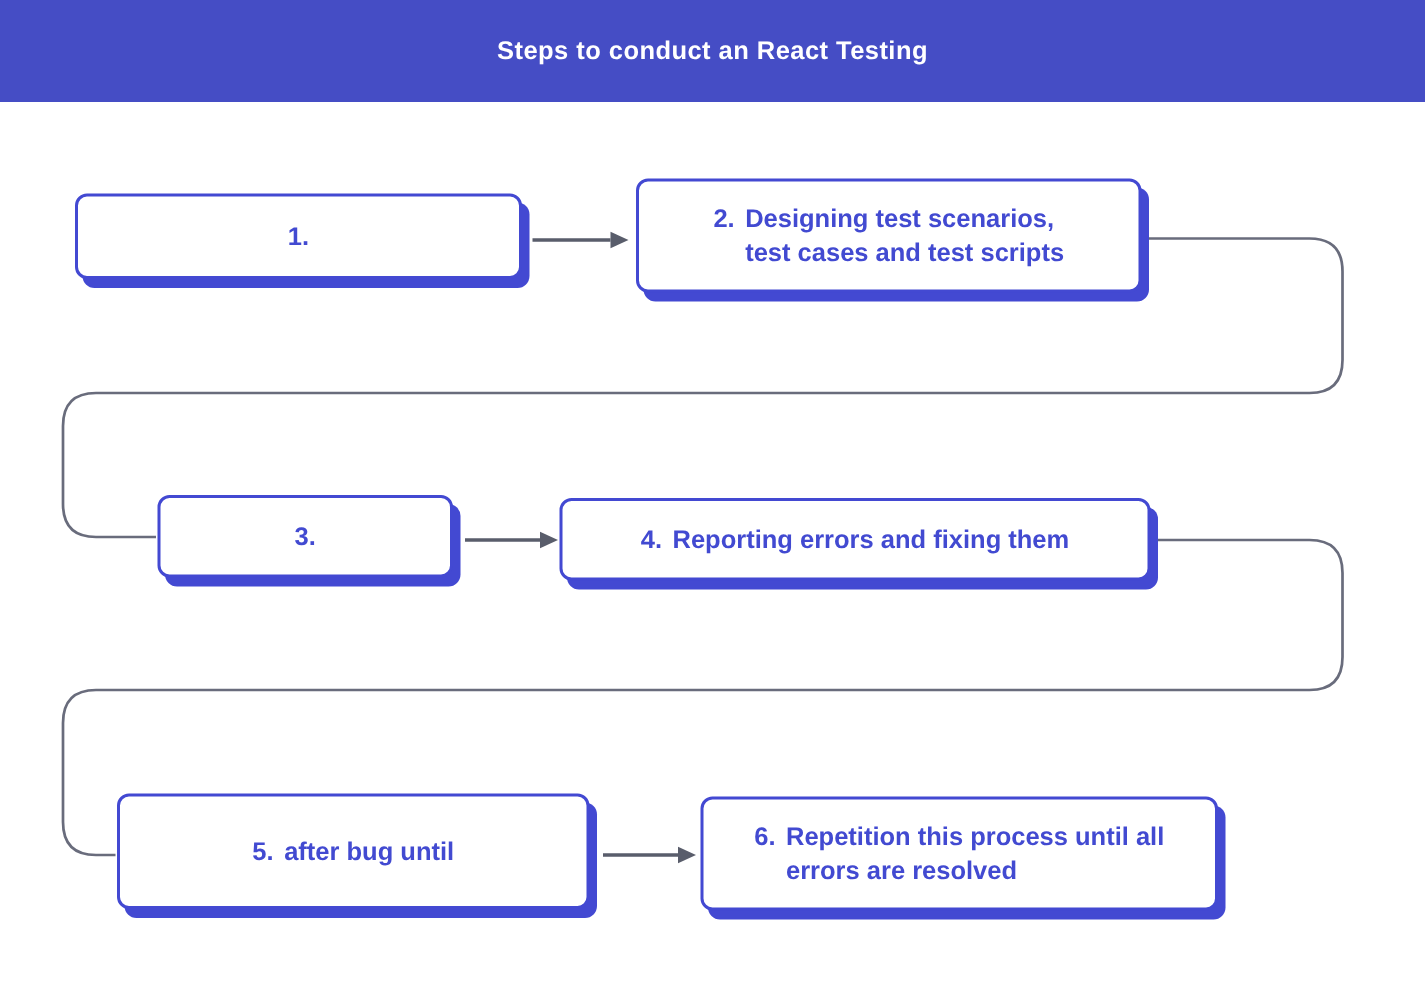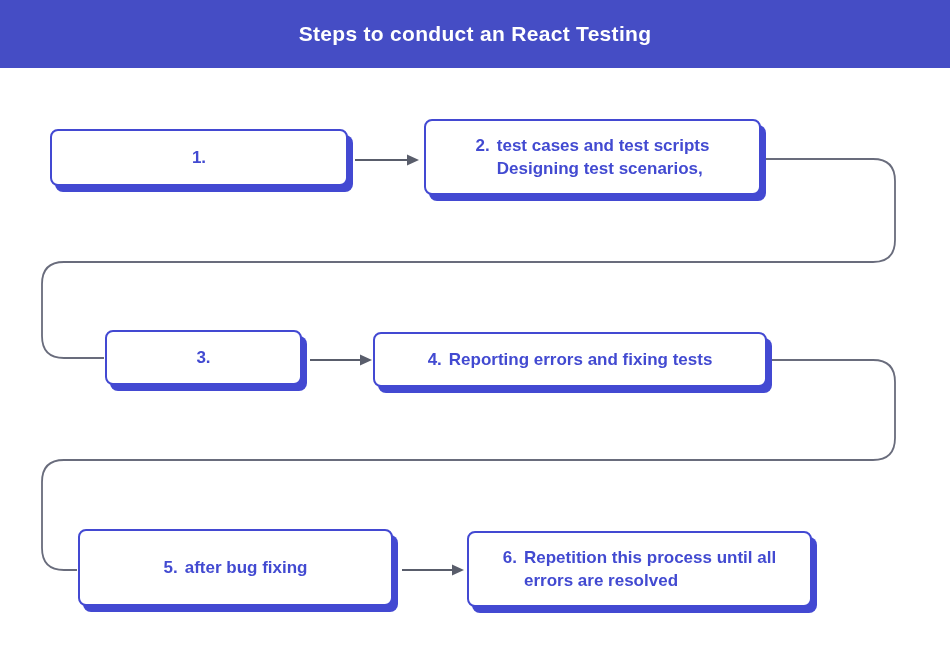--- a/index.html
+++ b/index.html
@@ -18,21 +18,21 @@
     left: 0; top: 0;
     width: 950px; height: 68px;
     background: #454dc5;
     display: flex;
     align-items: center;
     justify-content: center;
   }
   .header h1 {
     margin: 0;
     color: #ffffff;
-    font-size: 21px;
+    font-size: 17px;
     font-weight: 700;
     letter-spacing: 0.3px;
   }
 
   
   .connectors {
     position: absolute;
     left: 0; top: 0;
     width: 950px; height: 660px;
     z-index: 1;
@@ -113,46 +113,46 @@
   <div class="step-box box-1">
     <div class="step-content">
       <span class="step-number">1.</span>
     </div>
   </div>
 
   <div class="step-box box-2">
     <div class="step-content">
       <span class="step-number">2.</span>
       <span class="step-lines">
+        <span class="step-line">Designing test scenarios,</span>
         <span class="step-line">test cases and test scripts</span>
-        <span class="step-line">Designing test scenarios,</span>
       </span>
     </div>
   </div>
 
   <div class="step-box box-3">
     <div class="step-content">
       <span class="step-number">3.</span>
     </div>
   </div>
 
   <div class="step-box box-4">
     <div class="step-content">
       <span class="step-number">4.</span>
       <span class="step-lines">
-        <span class="step-line">Reporting errors and fixing tests</span>
+        <span class="step-line">Reporting errors and fixing them</span>
       </span>
     </div>
   </div>
 
   <div class="step-box box-5">
     <div class="step-content">
       <span class="step-number">5.</span>
       <span class="step-lines">
-        <span class="step-line">after bug fixing</span>
+        <span class="step-line">after bug until</span>
       </span>
     </div>
   </div>
 
   <div class="step-box box-6">
     <div class="step-content">
       <span class="step-number">6.</span>
       <span class="step-lines">
         <span class="step-line">Repetition this process until all</span>
         <span class="step-line">errors are resolved</span>

